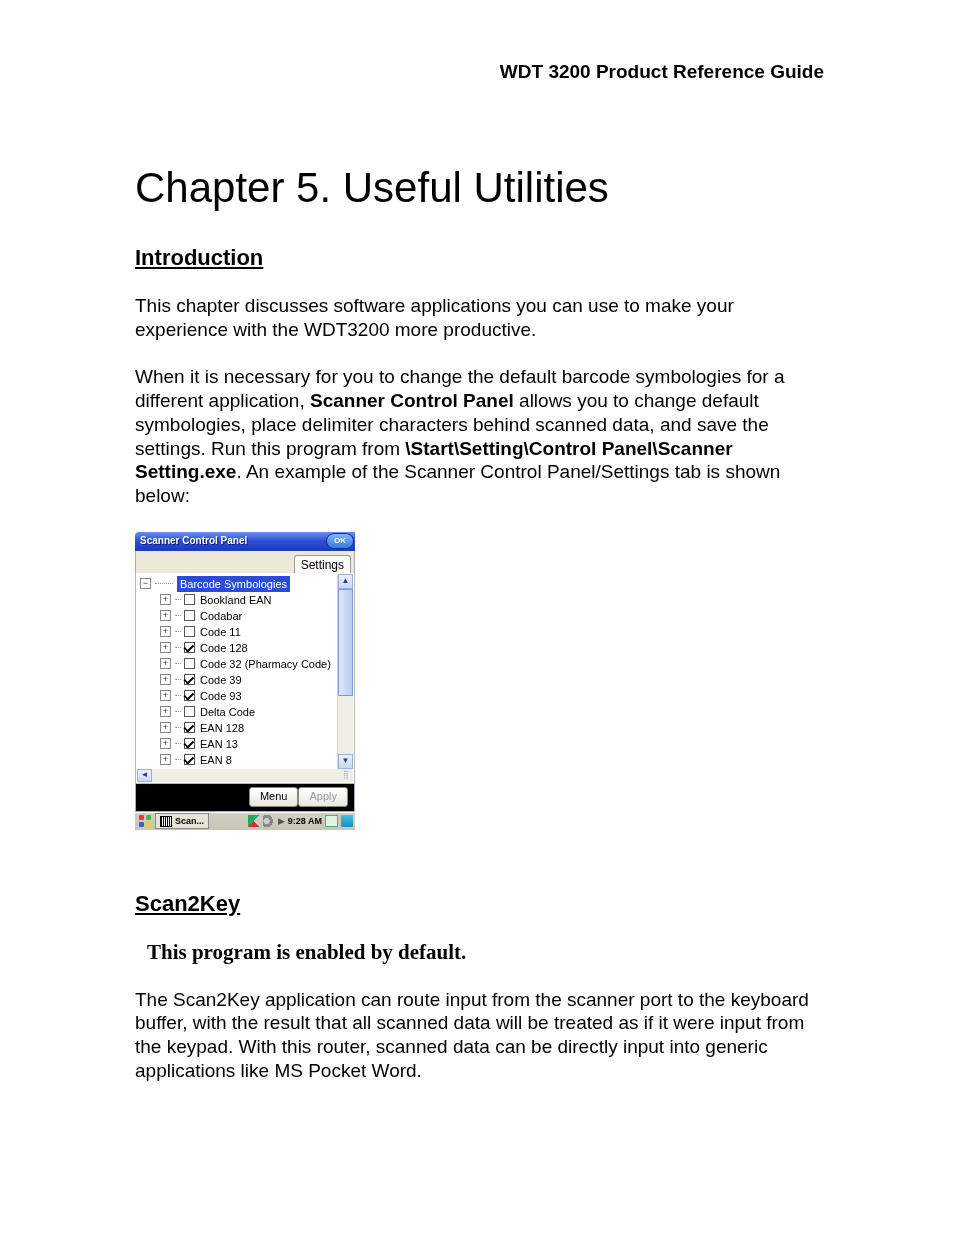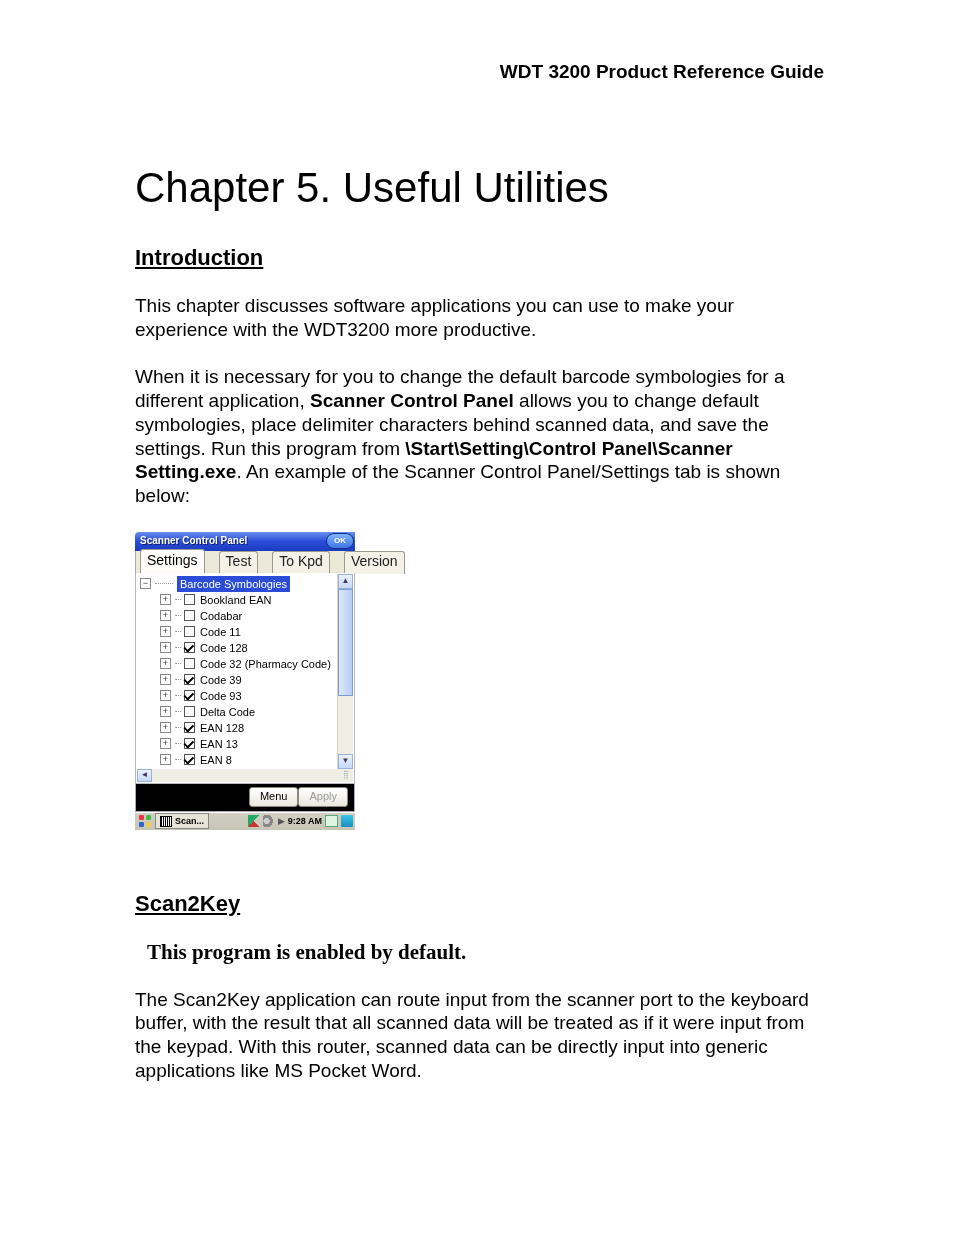--- a/index.html
+++ b/index.html
@@ -90,21 +90,22 @@
   .scp .tabstrip {
     position: absolute; left: 0; right: 0; top: 19px; height: 22px;
     background: #ece9d8;
     border-left: 1px solid #a9a9b7;
     border-right: 1px solid #a9a9b7;
     display: flex;
     align-items: flex-end;
     padding: 4px 4px 0 4px;
     gap: 15px;
     box-sizing: border-box;
-    font-size: 14px;
+    font-size: 12px;
+    flex-direction: column;
   }
   .scp .tab {
     background: #fdfcf9;
     border: 1px solid #9a9a90;
     border-bottom: none;
     border-radius: 3px 3px 0 0;
     padding: 2px 6px 3px 6px;
     margin-right: -1px;
     position: relative;
     color: #000;

